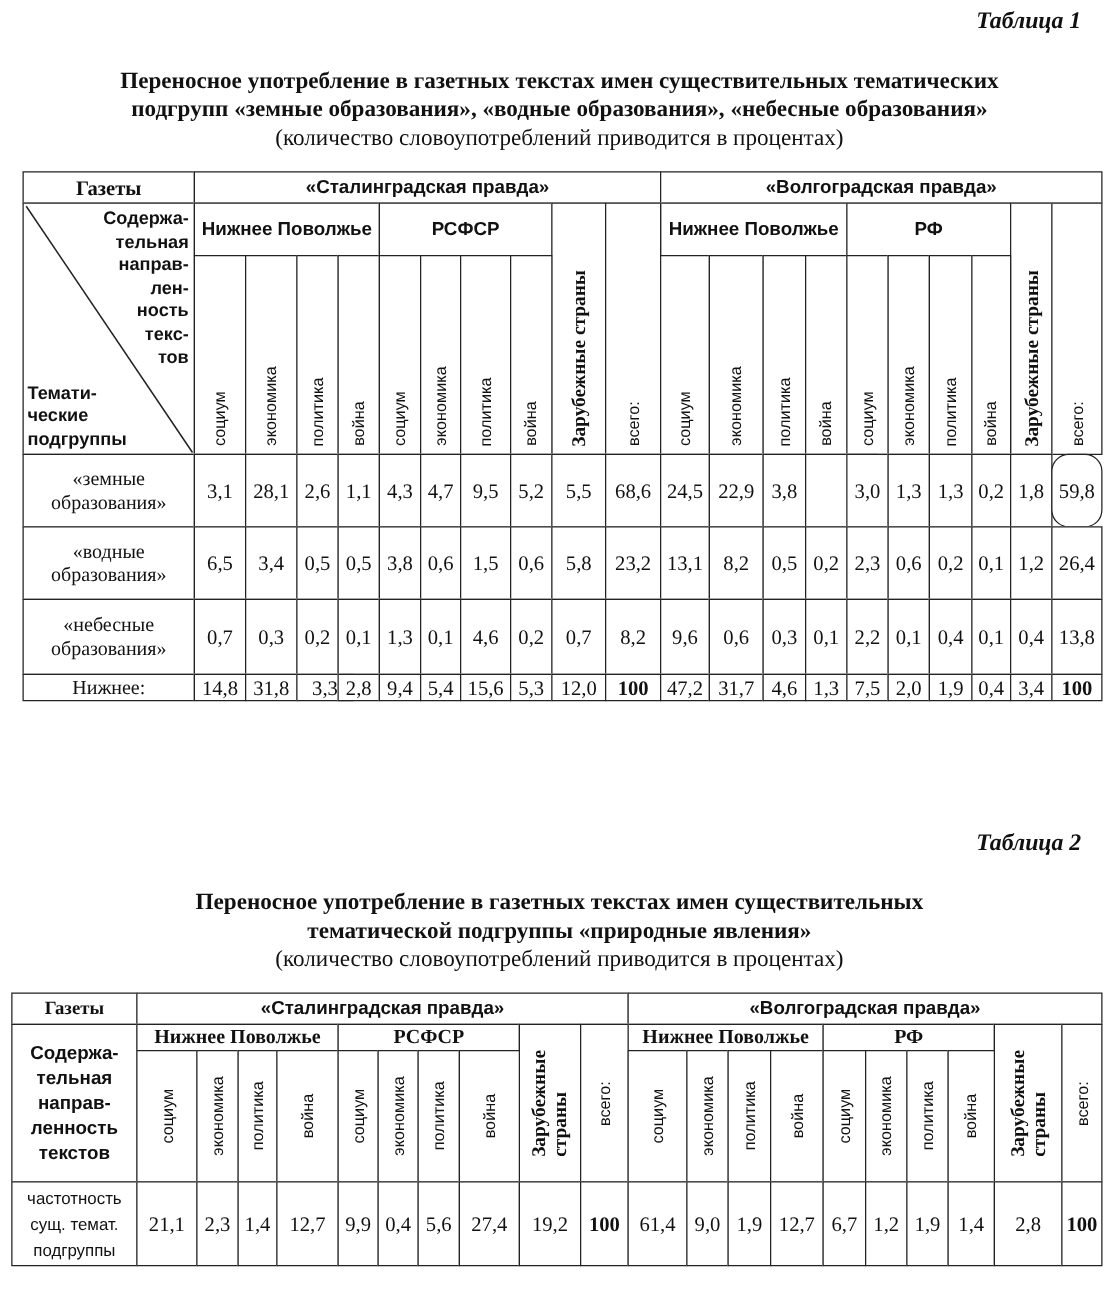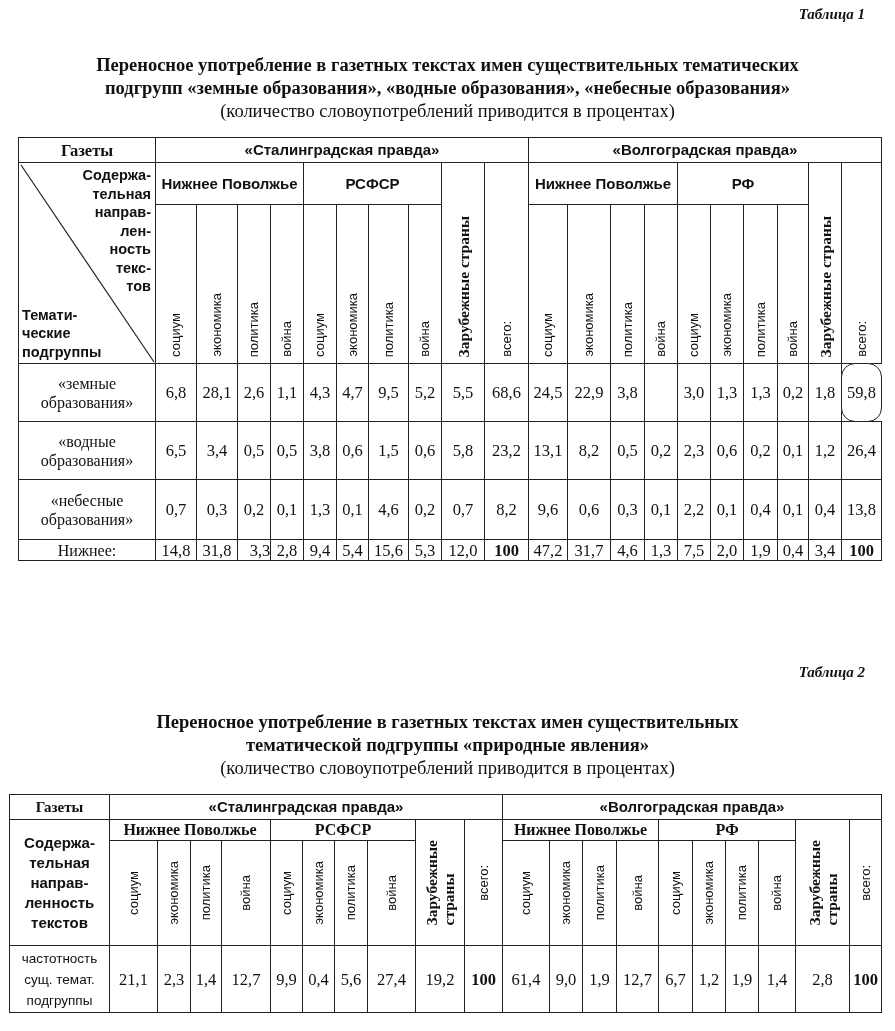--- a/index.html
+++ b/index.html
@@ -1,19 +1,19 @@
 <!DOCTYPE html>
 <html><head>
 <meta charset="utf-8">
 <style>
   html, body { margin: 0; padding: 0; background: #ffffff; }
   body { width: 895px; height: 1031px; position: relative; overflow: hidden;
          font-family: "Liberation Serif", serif; color: #111; }
   .abs { position: absolute; }
-  .caption { font-style: italic; font-weight: bold; font-size: 15px; text-align: right; }
+  .caption { font-style: italic; font-weight: bold; font-size: 19px; text-align: right; }
   .title { font-weight: bold; font-size: 18.5px; text-align: center; line-height: 23px; white-space: nowrap; }
   .subtitle { font-size: 18.5px; text-align: center; line-height: 23px; white-space: nowrap; }
   .cell { position: absolute; box-sizing: border-box; border: 1px solid #222;
           display: flex; align-items: center; justify-content: center; text-align: center;
           font-size: 16.5px; line-height: 19px; overflow: hidden; background: #fff; }
   .hb { font-weight: bold; font-size: 16.5px; }
   .vert { writing-mode: vertical-rl; transform: rotate(180deg); white-space: nowrap;
           font-family: "Liberation Sans", sans-serif; font-size: 13px; line-height: 14px; text-align: left; }
   .vert.b { font-family: "Liberation Serif", serif; font-weight: bold; font-size: 15.5px; line-height: 17px; }
   .vtop { align-items: flex-end; padding-bottom: 6px; }
@@ -130,21 +130,21 @@
     <div class="cell vtop" style="left: 743px; top: 204px; width: 35px; height: 160px;">
       <span class="vert" style="white-space: pre-line;">политика</span>
     </div>
     <div class="cell vtop" style="left: 777px; top: 204px; width: 32px; height: 160px;">
       <span class="vert" style="white-space: pre-line;">война</span>
     </div>
     <div class="cell " style="left: 18px; top: 363px; width: 138px; height: 59px;">
       <span class="rowlabel" style="white-space: pre-line; padding: 0px 10px;">«земные образования»</span>
     </div>
     <div class="cell " style="left: 155px; top: 363px; width: 42px; height: 59px;">
-      <span class="num" style="white-space: pre-line;">6,8</span>
+      <span class="num" style="white-space: pre-line;">3,1</span>
     </div>
     <div class="cell " style="left: 196px; top: 363px; width: 42px; height: 59px;">
       <span class="num" style="white-space: pre-line;">28,1</span>
     </div>
     <div class="cell " style="left: 237px; top: 363px; width: 34px; height: 59px;">
       <span class="num" style="white-space: pre-line;">2,6</span>
     </div>
     <div class="cell " style="left: 270px; top: 363px; width: 34px; height: 59px;">
       <span class="num" style="white-space: pre-line;">1,1</span>
     </div>

